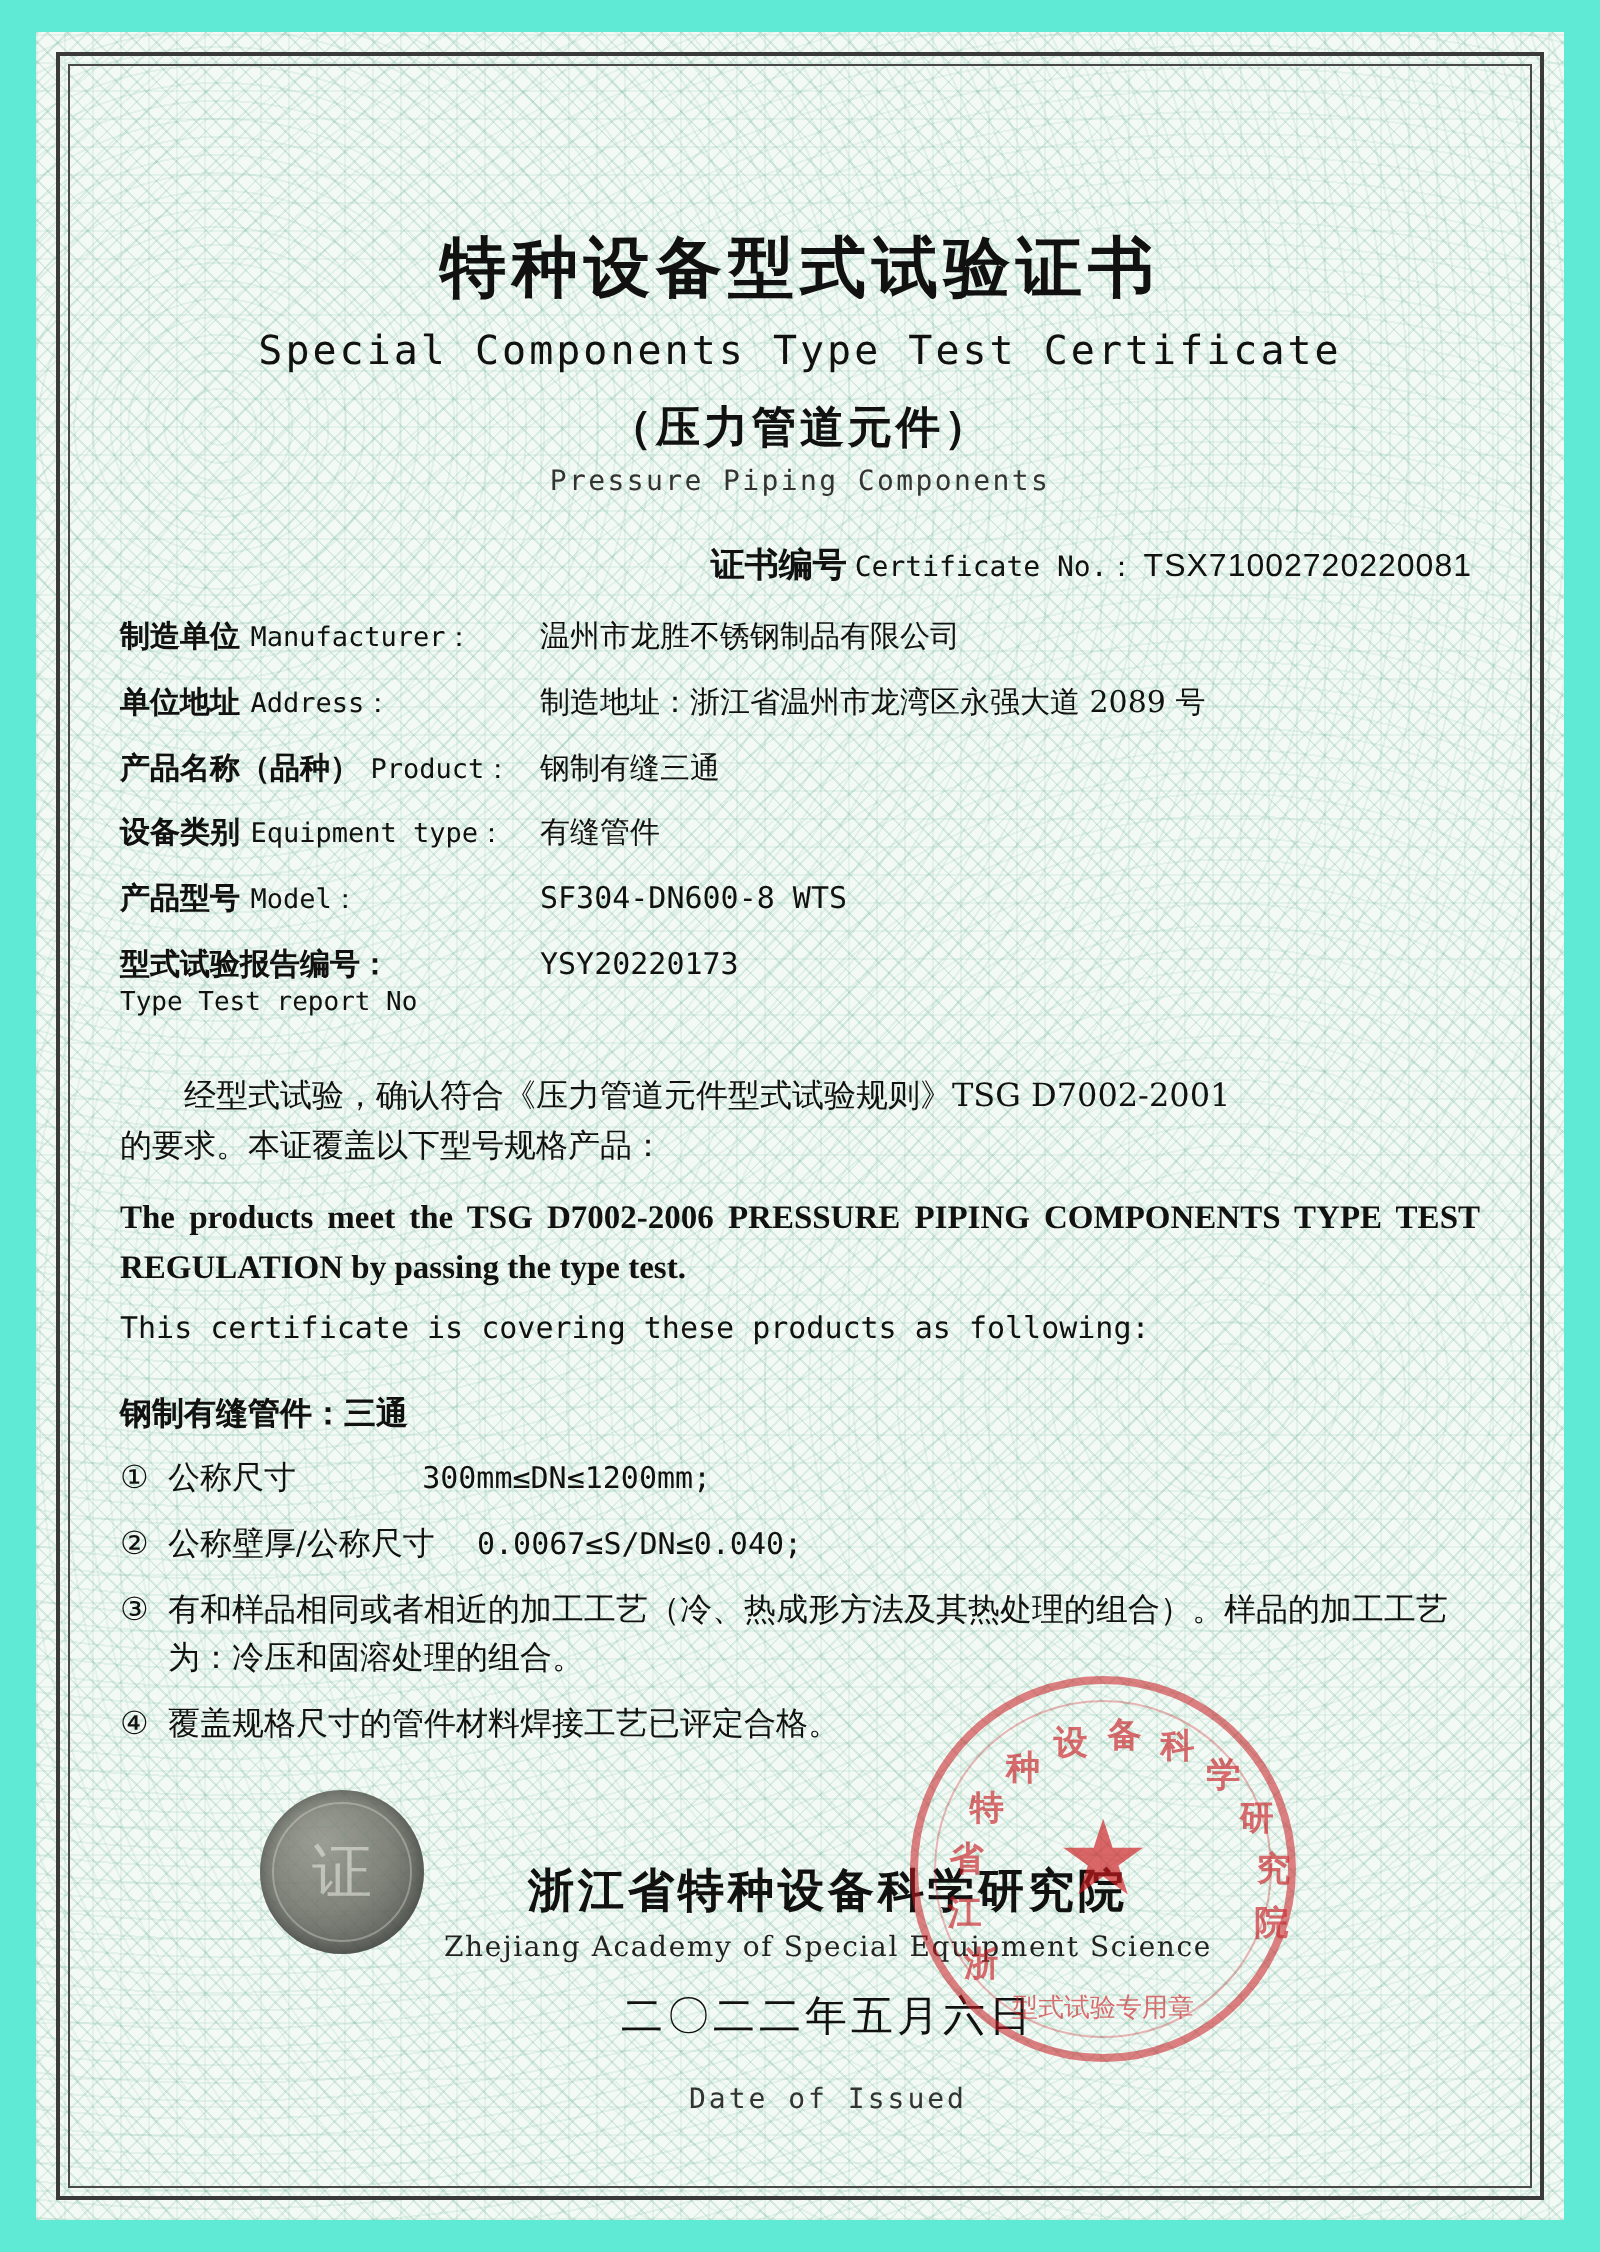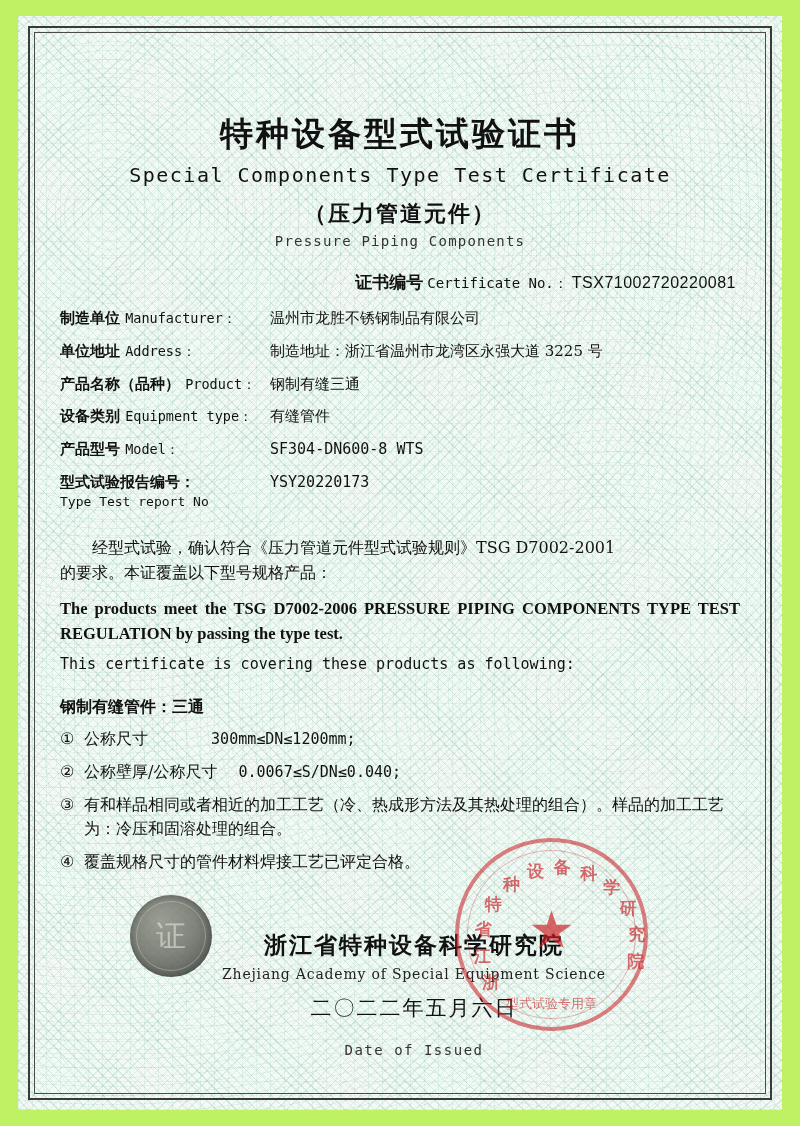--- a/index.html
+++ b/index.html
@@ -5,21 +5,21 @@
   html, body {
     margin: 0;
     padding: 0;
     background: #ffffff;
   }
   .page {
     position: relative;
     width: 800px;
     height: 1126px;
     overflow: hidden;
-    background: #bef264;
+    background: #5eead4;
     font-family: "Liberation Serif", serif;
   }
   
   .security-bg {
     position: absolute;
     left: 18px;
     top: 16px;
     right: 18px;
     bottom: 16px;
     background-color: #f3faf6;
@@ -372,21 +372,21 @@
         </div>
         <div class="field-value">温州市龙胜不锈钢制品有限公司</div>
       </div>
 
       <div class="field-row">
         <div class="field-label">
           <span>单位地址</span>
           <span class="en">Address：</span>
         </div>
         <div class="field-value">
-          <span class="addr-line">制造地址：浙江省温州市龙湾区永强大道 3225 号</span>
+          <span class="addr-line">制造地址：浙江省温州市龙湾区永强大道 2089 号</span>
         </div>
       </div>
 
       <div class="field-row">
         <div class="field-label">
           <span>产品名称（品种）</span>
           <span class="en">Product：</span>
         </div>
         <div class="field-value">钢制有缝三通</div>
       </div>

